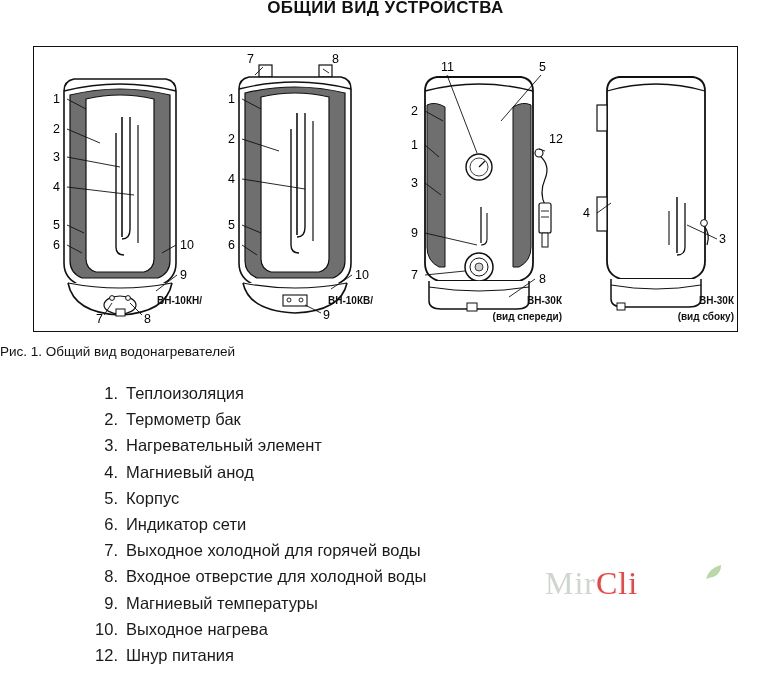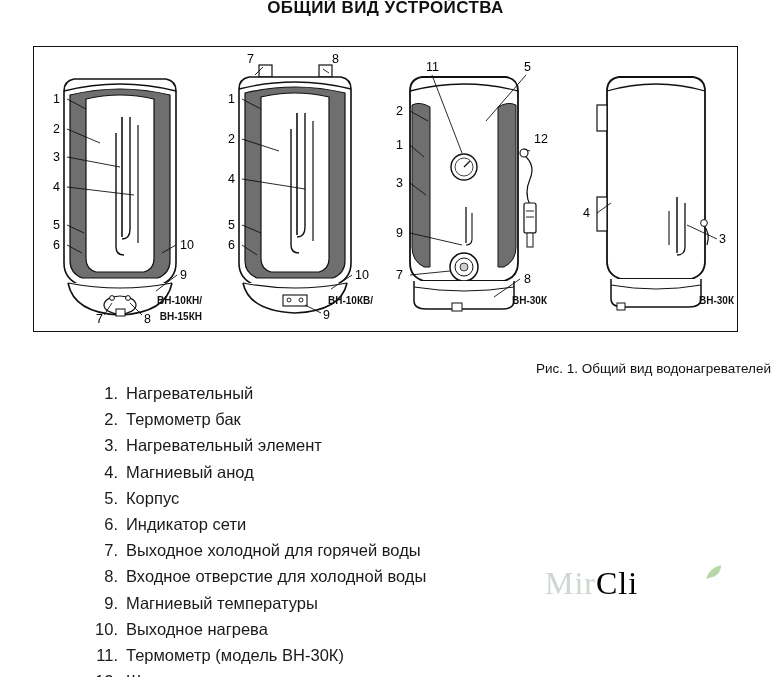--- a/index.html
+++ b/index.html
@@ -23,23 +23,22 @@
     position:absolute;
     left:33px;top:46px;
     width:705px;height:286px;
     border:1px solid #111;
     background:#fff;
     box-sizing:border-box;
   }
   .fig-caption{
     position:absolute;
     top:344px;left:0;width:771px;
-    text-align:right;
+    text-align:left;
     font-size:13.5px;
-    margin-top:17px;
   }
   .panel{
     position:absolute;
     top:0;height:286px;
   }
   .panel-label{
     position:absolute;
     width:160px;
     text-align:right;
     font-size:10px;
@@ -67,21 +66,21 @@
   .leg-txt{flex:1;}
   .wm{
     position:absolute;
     left:545px;top:565px;
     font-size:32px;
     color:#cfd6cf;
     font-family:"Liberation Serif", serif;
     letter-spacing:1px;
     user-select:none;
   }
-  .wm .g{color:#000000;}
+  .wm .g{color:#ef4444;}
   .wm-leaf{
     position:absolute;
     left:703px;top:562px;
     width:20px;height:20px;
   }
   svg{display:block;}
   .callout{font-size:12.5px;font-family:"Liberation Sans",sans-serif;}
 </style>
 </head>
 <body>
@@ -131,21 +130,20 @@
       <text class="callout" x="19" y="144">4</text>
       <text class="callout" x="19" y="182">5</text>
       <text class="callout" x="19" y="202">6</text>
       <text class="callout" x="62" y="276">7</text>
       <text class="callout" x="110" y="276">8</text>
       <text class="callout" x="146" y="232">9</text>
       <text class="callout" x="146" y="202">10</text>
     </svg>
     <div class="panel-label" style="left:8px;top:246px;">
       <div>ВН-10КН/</div>
-      <div>ВН-15КН</div>
     </div>
   </div>
 
   <div class="panel" style="left:175px;width:175px;">
     <svg width="175" height="286" viewBox="0 0 175 286">
 
       <rect x="50" y="18" width="13" height="12" fill="#fff" stroke="#111" stroke-width="1.2"></rect>
       <rect x="110" y="18" width="13" height="12" fill="#fff" stroke="#111" stroke-width="1.2"></rect>
 
       <path d="M30 42 L30 216 Q30 232 46 238 L126 238 Q142 232 142 216 L142 42 Q142 32 132 30 L40 30 Q30 32 30 42 Z" fill="#ffffff" stroke="#111" stroke-width="1.6"></path>
@@ -184,21 +182,21 @@
       <text class="callout" x="19" y="182">5</text>
       <text class="callout" x="19" y="202">6</text>
       <text class="callout" x="114" y="272">9</text>
       <text class="callout" x="146" y="232">10</text>
     </svg>
     <div class="panel-label" style="left:4px;top:246px;">
       <div>ВН-10КВ/</div>
     </div>
   </div>
 
-  <div class="panel" style="left:340px;width:185px;">
+  <div class="panel" style="left:355px;width:185px;">
     <svg width="185" height="286" viewBox="0 0 185 286">
 
       <path d="M36 44 L36 216 Q36 230 50 234 L130 234 Q144 230 144 216 L144 44 Q144 32 132 30 L48 30 Q36 32 36 44 Z" fill="#ffffff" stroke="#111" stroke-width="1.8"></path>
       <path d="M36 44 Q90 30 144 44" fill="none" stroke="#111" stroke-width="1.3"></path>
 
       <path d="M38 58 L38 200 Q38 214 50 220 L56 220 L56 60 Q46 54 38 58 Z" fill="#6f6f6f" stroke="#111" stroke-width="1"></path>
 
       <path d="M142 58 L142 200 Q142 214 130 220 L124 220 L124 60 Q134 54 142 58 Z" fill="#6f6f6f" stroke="#111" stroke-width="1"></path>
 
       <circle cx="90" cy="120" r="13" fill="#fff" stroke="#111" stroke-width="1.4"></circle>
@@ -238,20 +236,21 @@
       <text class="callout" x="22" y="68">2</text>
       <text class="callout" x="22" y="102">1</text>
       <text class="callout" x="22" y="140">3</text>
       <text class="callout" x="22" y="190">9</text>
       <text class="callout" x="22" y="232">7</text>
       <text class="callout" x="150" y="236">8</text>
       <text class="callout" x="160" y="96">12</text>
     </svg>
     <div class="panel-label" style="left:13px;top:246px;">
       <div>ВН-30К</div>
+      <div>(вид спереди)</div>
     </div>
   </div>
 
   <div class="panel" style="left:535px;width:170px;">
     <svg width="170" height="286" viewBox="0 0 170 286">
 
       <path d="M38 44 L38 214 Q38 228 52 232 L122 232 Q136 228 136 214 L136 44 Q136 32 124 30 L50 30 Q38 32 38 44 Z" fill="#ffffff" stroke="#111" stroke-width="1.8"></path>
       <path d="M38 44 Q87 30 136 44" fill="none" stroke="#111" stroke-width="1.3"></path>
 
       <rect x="28" y="58" width="10" height="26" fill="#fff" stroke="#111" stroke-width="1.2"></rect>
@@ -269,31 +268,32 @@
       <rect x="48" y="256" width="8" height="7" fill="#fff" stroke="#111" stroke-width="1"></rect>
 
       <line x1="42" y1="156" x2="28" y2="166" stroke="#111" stroke-width="0.9"></line>
       <line x1="118" y1="178" x2="148" y2="192" stroke="#111" stroke-width="0.9"></line>
 
       <text class="callout" x="14" y="170">4</text>
       <text class="callout" x="150" y="196">3</text>
     </svg>
     <div class="panel-label" style="left:5px;top:246px;">
       <div>ВН-30К</div>
+      <div>(вид сбоку)</div>
     </div>
   </div>
 
 </div>
 
 <div class="fig-caption">Рис. 1. Общий вид водонагревателей</div>
 
 <div class="leg">
   <div class="leg-row">
     <span class="leg-num">1.</span>
-    <span class="leg-txt">Нагревательный</span>
+    <span class="leg-txt">Теплоизоляция</span>
   </div>
   <div class="leg-row">
     <span class="leg-num">2.</span>
     <span class="leg-txt">Термометр бак</span>
   </div>
   <div class="leg-row">
     <span class="leg-num">3.</span>
     <span class="leg-txt">Нагревательный элемент</span>
   </div>
   <div class="leg-row">
@@ -316,24 +316,20 @@
     <span class="leg-num">8.</span>
     <span class="leg-txt">Входное отверстие для холодной воды</span>
   </div>
   <div class="leg-row">
     <span class="leg-num">9.</span>
     <span class="leg-txt">Магниевый температуры</span>
   </div>
   <div class="leg-row">
     <span class="leg-num">10.</span>
     <span class="leg-txt">Выходное нагрева</span>
-  </div>
-  <div class="leg-row">
-    <span class="leg-num">11.</span>
-    <span class="leg-txt">Термометр (модель ВН-30К)</span>
   </div>
   <div class="leg-row">
     <span class="leg-num">12.</span>
     <span class="leg-txt">Шнур питания</span>
   </div>
 </div>
 
 <div class="wm">
   <span>Mir</span><span class="g">Cli</span>
 </div>

